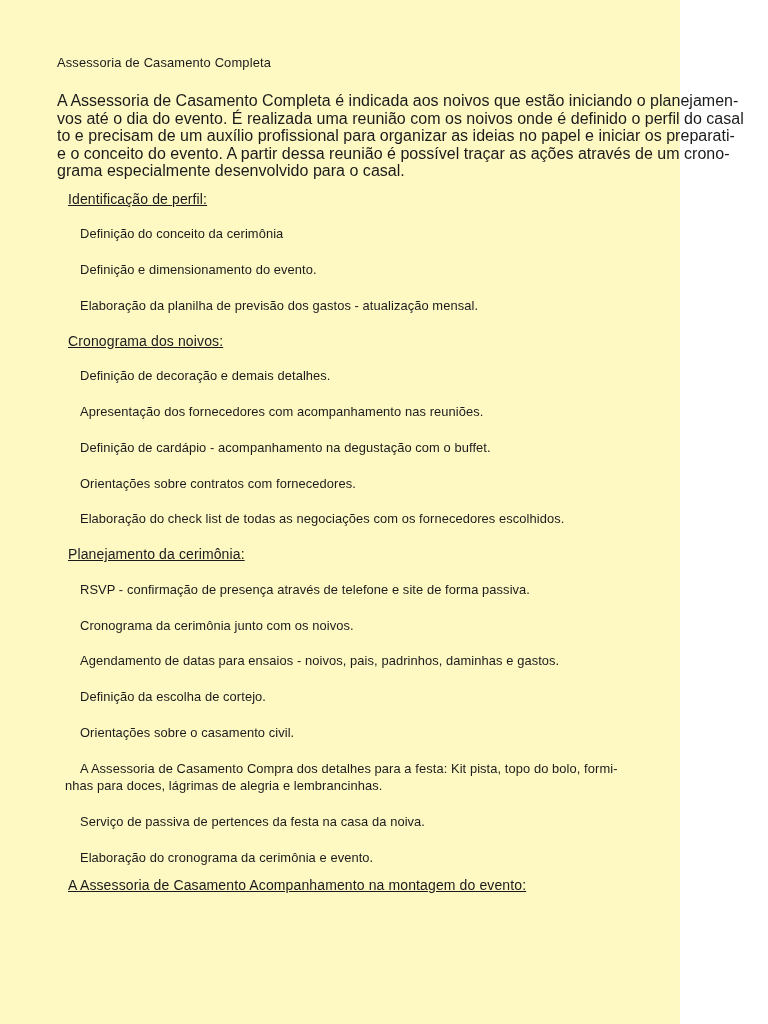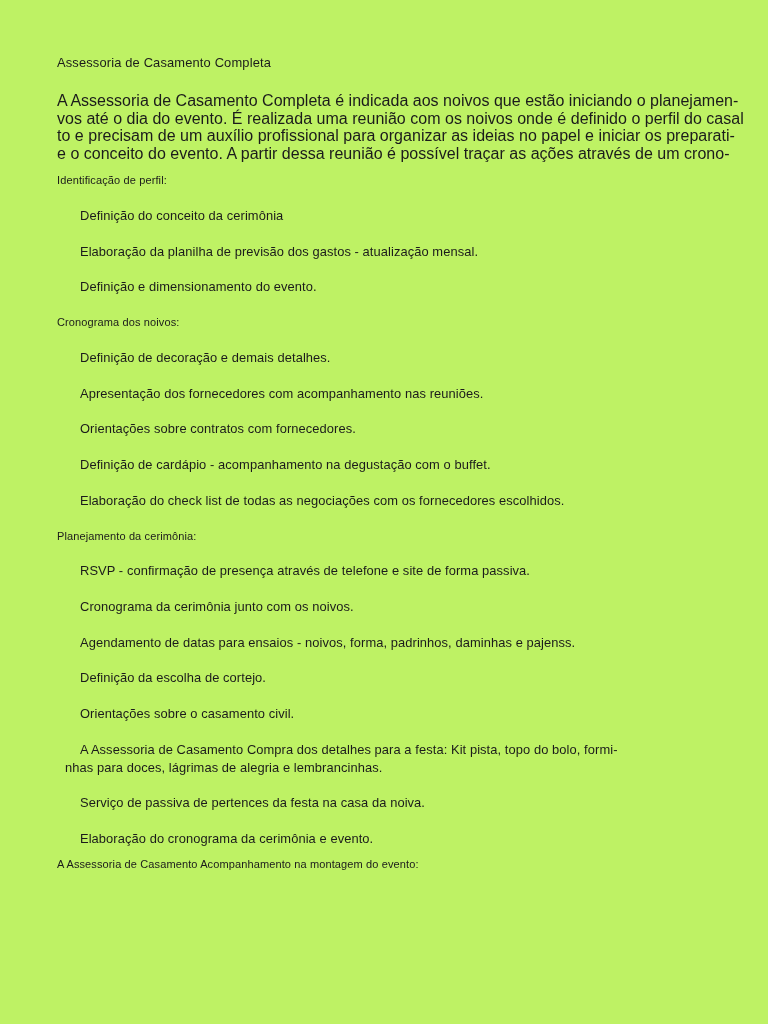--- a/index.html
+++ b/index.html
@@ -12,23 +12,23 @@
     width: 768px;
     height: 1024px;
     overflow: hidden;
     font-family: "Liberation Sans", sans-serif;
     color: #1b1b1b;
     -webkit-font-smoothing: antialiased;
   }
 
   .page {
     position: relative;
-    width: 768px;
+    width: 680px;
     height: 1024px;
-    background: #bef264;
+    background: #fef9c3;
     box-sizing: border-box;
     padding: 54px 46px 0 57px;
   }
 
   
   .doc-title {
     font-size: 12.9px;
     line-height: 17px;
     letter-spacing: 0.15px;
     margin: 0 0 21px 0;
@@ -45,26 +45,27 @@
     margin: 0 0 10px 0;
     width: 666px;
   }
   .intro .ln {
     display: block;
     white-space: nowrap;
   }
 
   
   .section-heading {
-    font-size: 11px;
+    font-size: 14px;
     line-height: 17px;
     letter-spacing: 0.12px;
-    margin: 0;
+    margin: 11px;
     padding: 0;
     white-space: nowrap;
+    text-decoration: underline;
   }
 
   
   .item {
     font-size: 12.9px;
     line-height: 17.6px;
     letter-spacing: 0.08px;
     margin: 8px;
     padding-left: 15px;
     width: 666px;
@@ -88,62 +89,63 @@
 
 <div class="page">
 
   <div class="doc-title">Assessoria de Casamento Completa</div>
 
   <p class="intro">
       <span class="ln">A Assessoria de Casamento Completa é indicada aos noivos que estão iniciando o planejamen-</span>
       <span class="ln">vos até o dia do evento. É realizada uma reunião com os noivos onde é definido o perfil do casal</span>
       <span class="ln">to e precisam de um auxílio profissional para organizar as ideias no papel e iniciar os preparati-</span>
       <span class="ln">e o conceito do evento. A partir dessa reunião é possível traçar as ações através de um crono-</span>
+      <span class="ln">grama especialmente desenvolvido para o casal.</span>
     </p>
 
   <div id="sections-root">
       <div class="block heading-block">
         <div class="section-heading">Identificação de perfil:</div>
       </div>
       <div class="block">
         <p class="item">
           <span class="ln">Definição do conceito da cerimônia</span>
         </p>
       </div>
       <div class="block">
         <p class="item">
+          <span class="ln">Definição e dimensionamento do evento.</span>
+        </p>
+      </div>
+      <div class="block">
+        <p class="item">
           <span class="ln">Elaboração da planilha de previsão dos gastos - atualização mensal.</span>
-        </p>
-      </div>
-      <div class="block">
-        <p class="item">
-          <span class="ln">Definição e dimensionamento do evento.</span>
         </p>
       </div>
       <div class="block heading-block">
         <div class="section-heading">Cronograma dos noivos:</div>
       </div>
       <div class="block">
         <p class="item">
           <span class="ln">Definição de decoração e demais detalhes.</span>
         </p>
       </div>
       <div class="block">
         <p class="item">
           <span class="ln">Apresentação dos fornecedores com acompanhamento nas reuniões.</span>
         </p>
       </div>
       <div class="block">
         <p class="item">
+          <span class="ln">Definição de cardápio - acompanhamento na degustação com o buffet.</span>
+        </p>
+      </div>
+      <div class="block">
+        <p class="item">
           <span class="ln">Orientações sobre contratos com fornecedores.</span>
-        </p>
-      </div>
-      <div class="block">
-        <p class="item">
-          <span class="ln">Definição de cardápio - acompanhamento na degustação com o buffet.</span>
         </p>
       </div>
       <div class="block">
         <p class="item">
           <span class="ln">Elaboração do check list de todas as negociações com os fornecedores escolhidos.</span>
         </p>
       </div>
       <div class="block heading-block">
         <div class="section-heading">Planejamento da cerimônia:</div>
       </div>
@@ -152,21 +154,21 @@
           <span class="ln">RSVP - confirmação de presença através de telefone e site de forma passiva.</span>
         </p>
       </div>
       <div class="block">
         <p class="item">
           <span class="ln">Cronograma da cerimônia junto com os noivos.</span>
         </p>
       </div>
       <div class="block">
         <p class="item">
-          <span class="ln">Agendamento de datas para ensaios - noivos, forma, padrinhos, daminhas e pajenss.</span>
+          <span class="ln">Agendamento de datas para ensaios - noivos, pais, padrinhos, daminhas e gastos.</span>
         </p>
       </div>
       <div class="block">
         <p class="item">
           <span class="ln">Definição da escolha de cortejo.</span>
         </p>
       </div>
       <div class="block">
         <p class="item">
           <span class="ln">Orientações sobre o casamento civil.</span>

